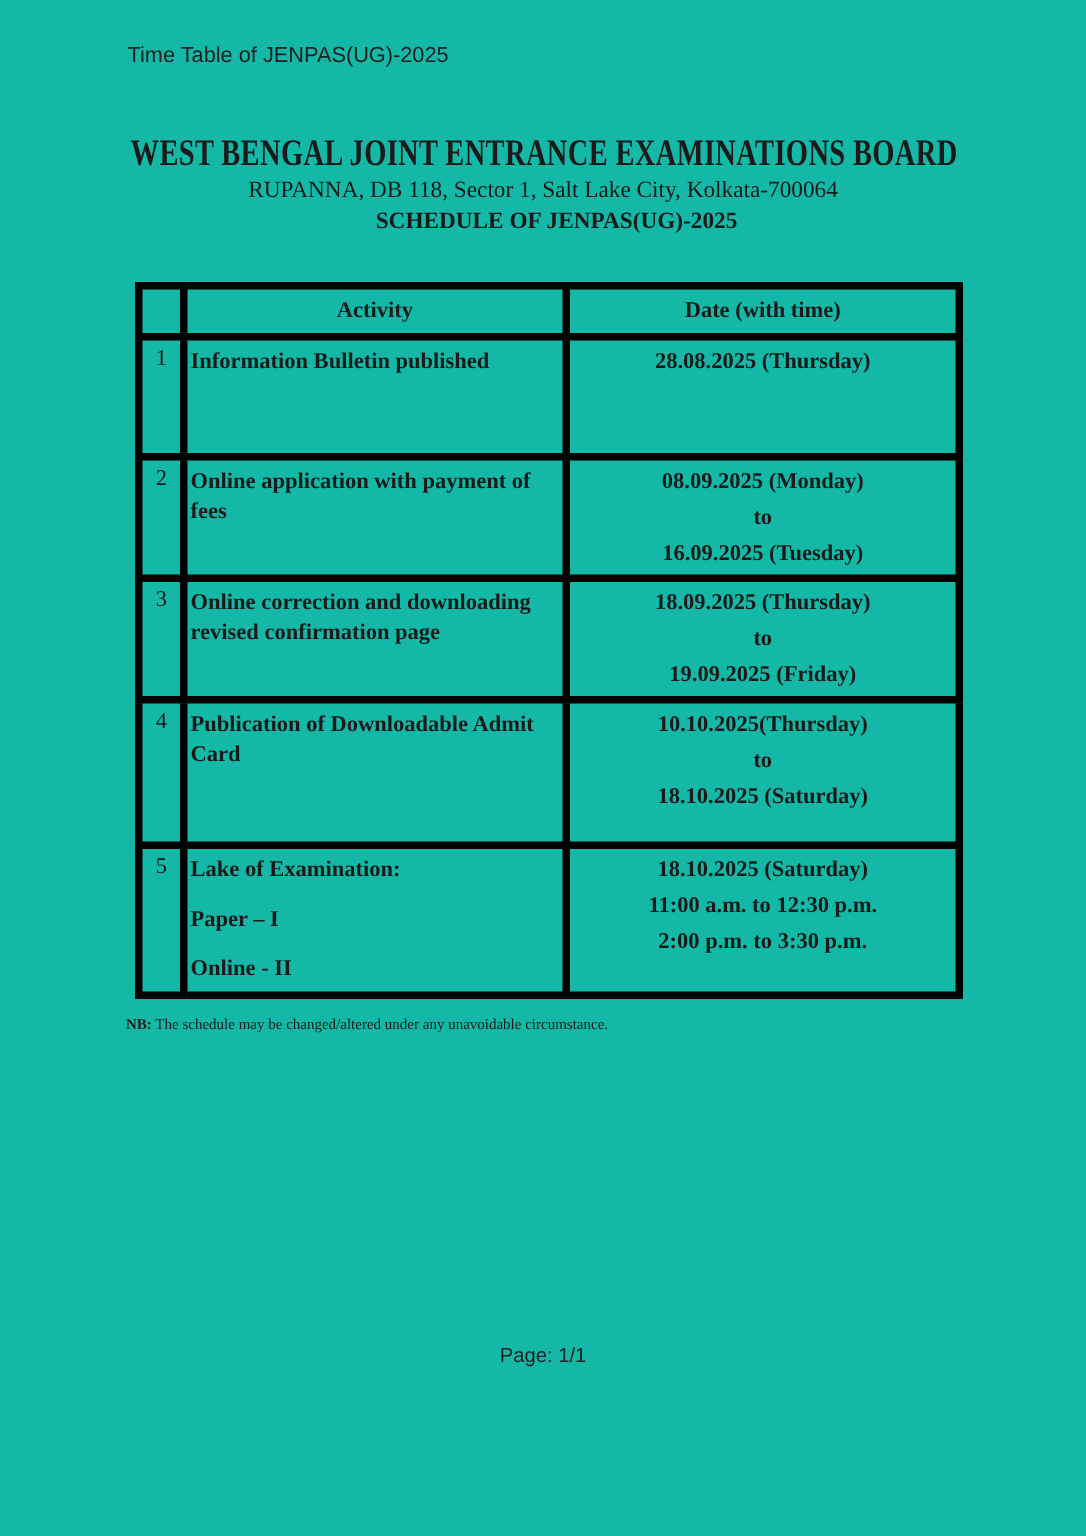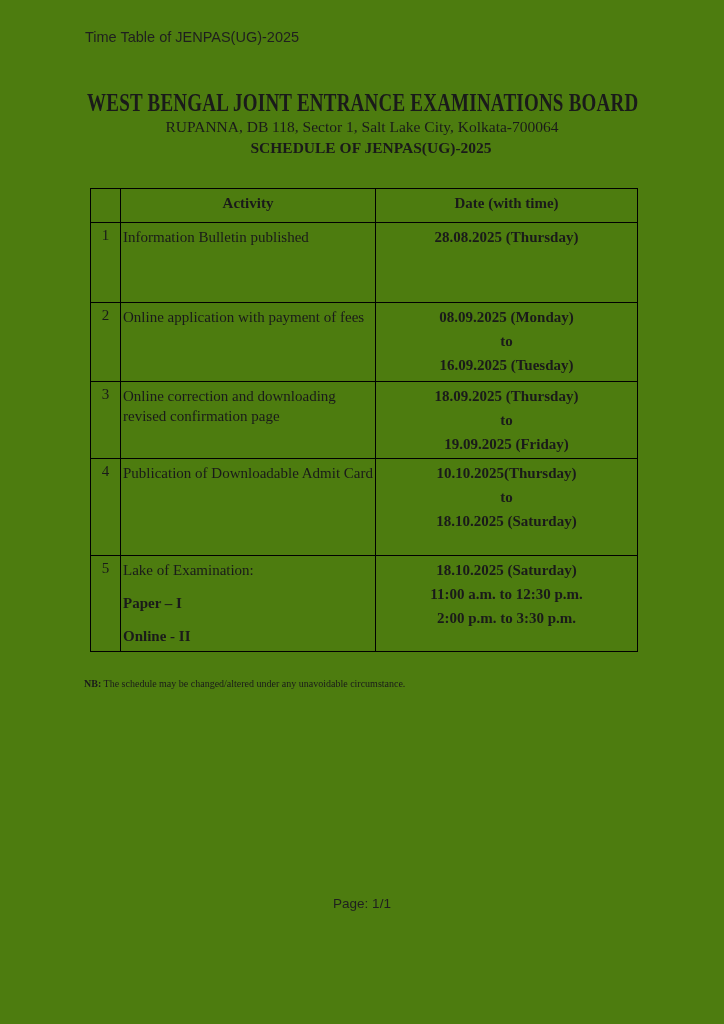--- a/index.html
+++ b/index.html
@@ -1,21 +1,21 @@
 <!DOCTYPE html>
 <html><head>
 <meta charset="utf-8">
 <style>
   * { margin: 0; padding: 0; box-sizing: border-box; }
   html, body { background: #ffffff; }
   .page {
     position: relative;
     width: 724px;
     height: 1024px;
-    background: #4d7c0f;
+    background: #14b8a6;
     color: #1a1a1a;
     overflow: hidden;
     margin: 0 auto;
   }
   .doc-header {
     position: absolute;
     left: 85px;
     top: 29px;
     font-family: "Liberation Sans", sans-serif;
     font-size: 14.5px;
@@ -56,21 +56,21 @@
     left: 90px;
     top: 188px;
     width: 547px;
     border-collapse: collapse;
     table-layout: fixed;
     font-family: "Liberation Serif", serif;
     font-size: 15px;
     color: #1a1a1a;
   }
   table.schedule th, table.schedule td {
-    border: 1px solid #000000;
+    border: 5px solid #000000;
     vertical-align: top;
     padding: 4px 2px 0 2px;
   }
   table.schedule thead tr { height: 34px; }
   table.schedule tbody tr:nth-child(1) { height: 80px; }
   table.schedule tbody tr:nth-child(2) { height: 79px; }
   table.schedule tbody tr:nth-child(3) { height: 74px; }
   table.schedule tbody tr:nth-child(4) { height: 97px; }
   table.schedule tbody tr:nth-child(5) { height: 76px; }
   table.schedule th {
@@ -81,21 +81,21 @@
   td.serial-cell { text-align: center; }
   td.activity-cell {
     text-align: left;
     padding-left: 7px;
     padding-right: 6px;
   }
   td.date-cell {
     text-align: center;
     font-weight: bold;
   }
-  .cell-line { line-height: 20px; margin-bottom: 4px; }
+  .cell-line { line-height: 20px; margin-bottom: 4px; font-weight: bold; }
   .activity-cell .cell-line { margin-bottom: 5px; }
   .bold { font-weight: bold; margin-top: 13px; }
   .nb-note {
     position: absolute;
     left: 84px;
     top: 678px;
     font-family: "Liberation Serif", serif;
     font-size: 10px;
     color: #1a1a1a;
   }

